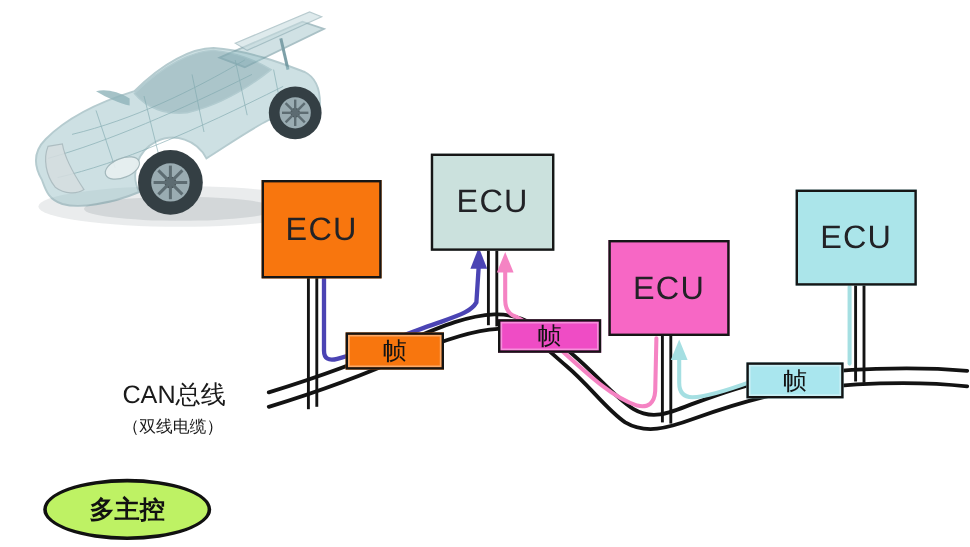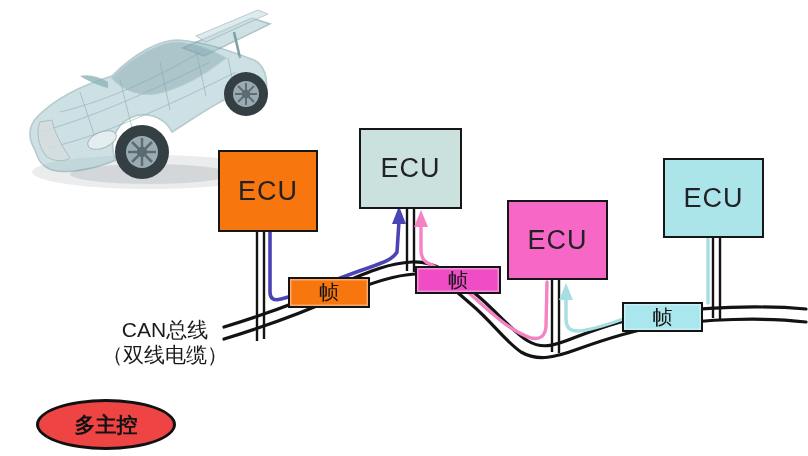--- a/index.html
+++ b/index.html
@@ -15,23 +15,23 @@
     z-index:3;
   }
   .frame{
     position:absolute;box-sizing:border-box;border:2px solid #141414;
     box-shadow:inset 0 0 0 1.5px rgba(255,255,255,.38);
     display:flex;align-items:center;justify-content:center;
     font-size:20px;color:#141414;z-index:4;
   }
   .bus-label{
     position:absolute;left:102px;top:318px;z-index:2;color:#1a1a1a;
-    font-size:21px;line-height:24px;text-align:center;
+    font-size:21px;line-height:24px;
   }
-  .bus-label .l2{font-size:21px;display:block;margin-top:1px;}
+  .bus-label .l2{font-size:14px;display:block;margin-top:1px;}
   .badge{
     position:absolute;left:36px;top:399px;width:140px;height:51px;
     box-sizing:border-box;border:3px solid #111;border-radius:50%;
     display:flex;align-items:center;justify-content:center;
     font-size:21px;font-weight:bold;color:#111;z-index:3;
   }
 </style>
 </head>
 <body>
 
@@ -167,17 +167,17 @@
   </div>
   <div class="frame" style="left: 622px; top: 302px; width: 81px; height: 30px; background-color: rgb(169, 230, 238);">
     <span>帧</span>
   </div>
 
   <div class="bus-label">
     <span class="l1">CAN总线</span>
     <span class="l2">（双线电缆）</span>
   </div>
 
-  <div class="badge" style="background-color: #ef4444; align-items: center;">
+  <div class="badge" style="background-color: #bef264; align-items: center;">
     <span>多主控</span>
   </div>
 
 </div>
 
 </body></html>

